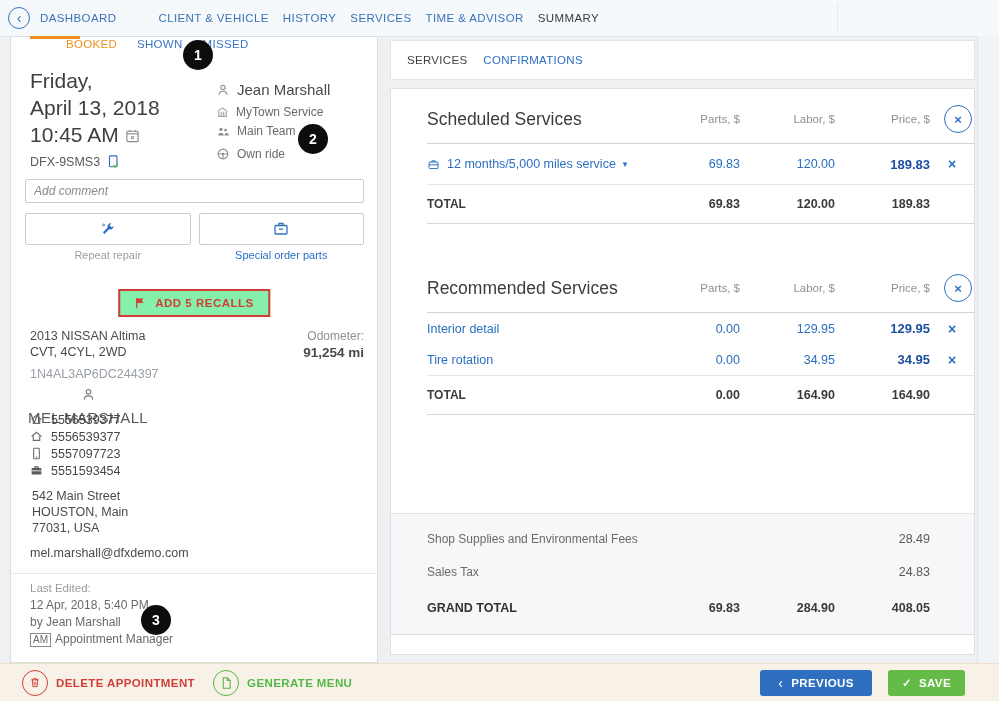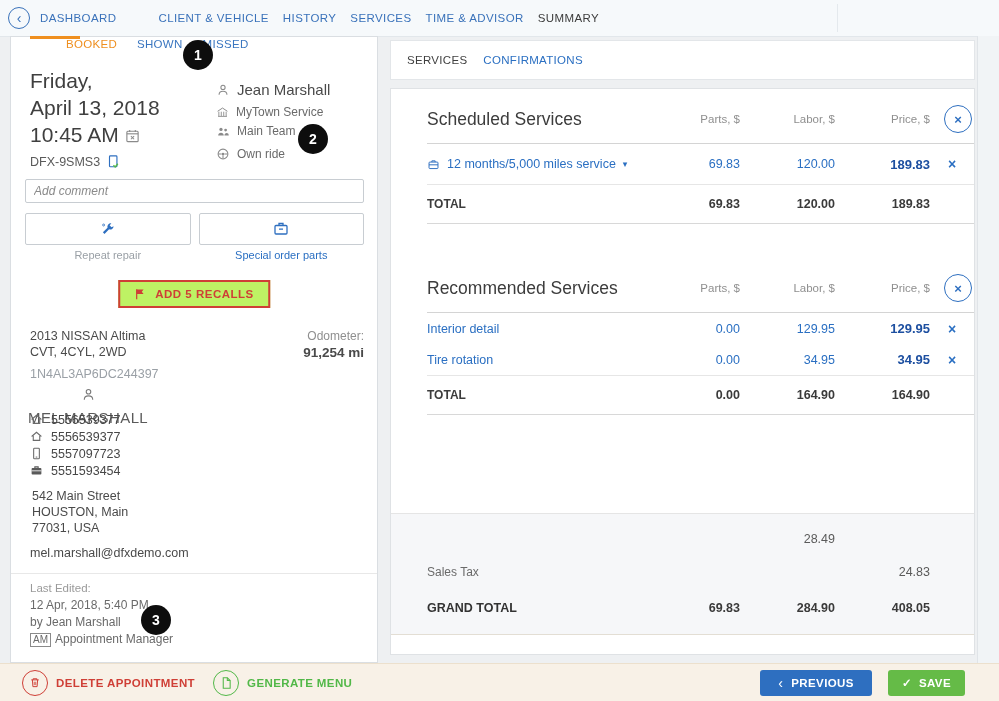--- a/index.html
+++ b/index.html
@@ -40,22 +40,22 @@
   .comment{position:absolute;left:14px;top:142px;width:339px;height:24px;box-sizing:border-box;
     border:1px solid #c8cdd2;border-radius:2px;padding:0 8px;font-size:12px;font-family:inherit;}
   .comment::placeholder{font-style:italic;color:#8a8a8a;}
   .btnrow{position:absolute;left:14px;top:176px;width:339px;display:flex;gap:8px;}
   .qbtn{flex:1;height:30px;border:1px solid #c8cdd2;border-radius:2px;background:#fff;
     display:flex;align-items:center;justify-content:center;cursor:pointer;}
   .lblrow{position:absolute;left:14px;top:212px;width:339px;display:flex;gap:8px;font-size:11px;}
   .lblrow span{flex:1;text-align:center;}
   .lbl-gray{color:#9aa0a6;}
   .lbl-blue{color:#2a6fc2;cursor:pointer;}
-  .recalls{position:absolute;left:50%;transform:translateX(-50%);top:243px;height:24px;
-    border:2px solid #cf3f36;background:#bef264;color:#cf3f36;font-size:11.5px;font-weight:bold;letter-spacing:.5px;
+  .recalls{position:absolute;left:50%;transform:translateX(-50%);top:252px;height:24px;
+    border:2px solid #cf3f36;background:#86efac;color:#cf3f36;font-size:11.5px;font-weight:bold;letter-spacing:.5px;
     display:flex;align-items:center;gap:8px;padding:0 14px;cursor:pointer;white-space:nowrap;}
   .vehicle{position:absolute;left:19px;top:291px;font-size:12.5px;color:#4a4a4a;line-height:16px;}
   .vin{margin-top:6px;color:#9aa0a6;}
   .odo{position:absolute;right:13px;top:292px;text-align:right;}
   .odo .olabel{font-size:12px;color:#8f8f8f;}
   .odo .ovalue{font-size:13.5px;color:#4a4a4a;font-weight:bold;margin-top:2px;}
   .ownername{position:absolute;left:17px;top:350px;font-size:15px;letter-spacing:.4px;color:#5a5a5a;
     display:flex;align-items:center;gap:7px;flex-direction:column;}
   .phones{position:absolute;left:19px;top:374px;}
   .phrow{display:flex;align-items:center;gap:8px;height:17px;font-size:12.5px;color:#474747;}
@@ -396,20 +396,21 @@
         <span class="total-label">TOTAL</span>
         <span class="num tot">0.00</span>
         <span class="num tot">164.90</span>
         <span class="num tot">164.90</span>
         <span></span>
       </div>
     </div>
 
     <div class="summary">
       <div class="svc-grid sum-row">
+        <span class="sum-label">Shop Supplies and Environmental Fees</span>
         <span></span>
           <span></span>
         <span class="num sum-val">28.49</span>
         <span></span>
       </div>
       <div class="svc-grid sum-row">
         <span class="sum-label">Sales Tax</span>
         <span></span>
           <span></span>
         <span class="num sum-val">24.83</span>

